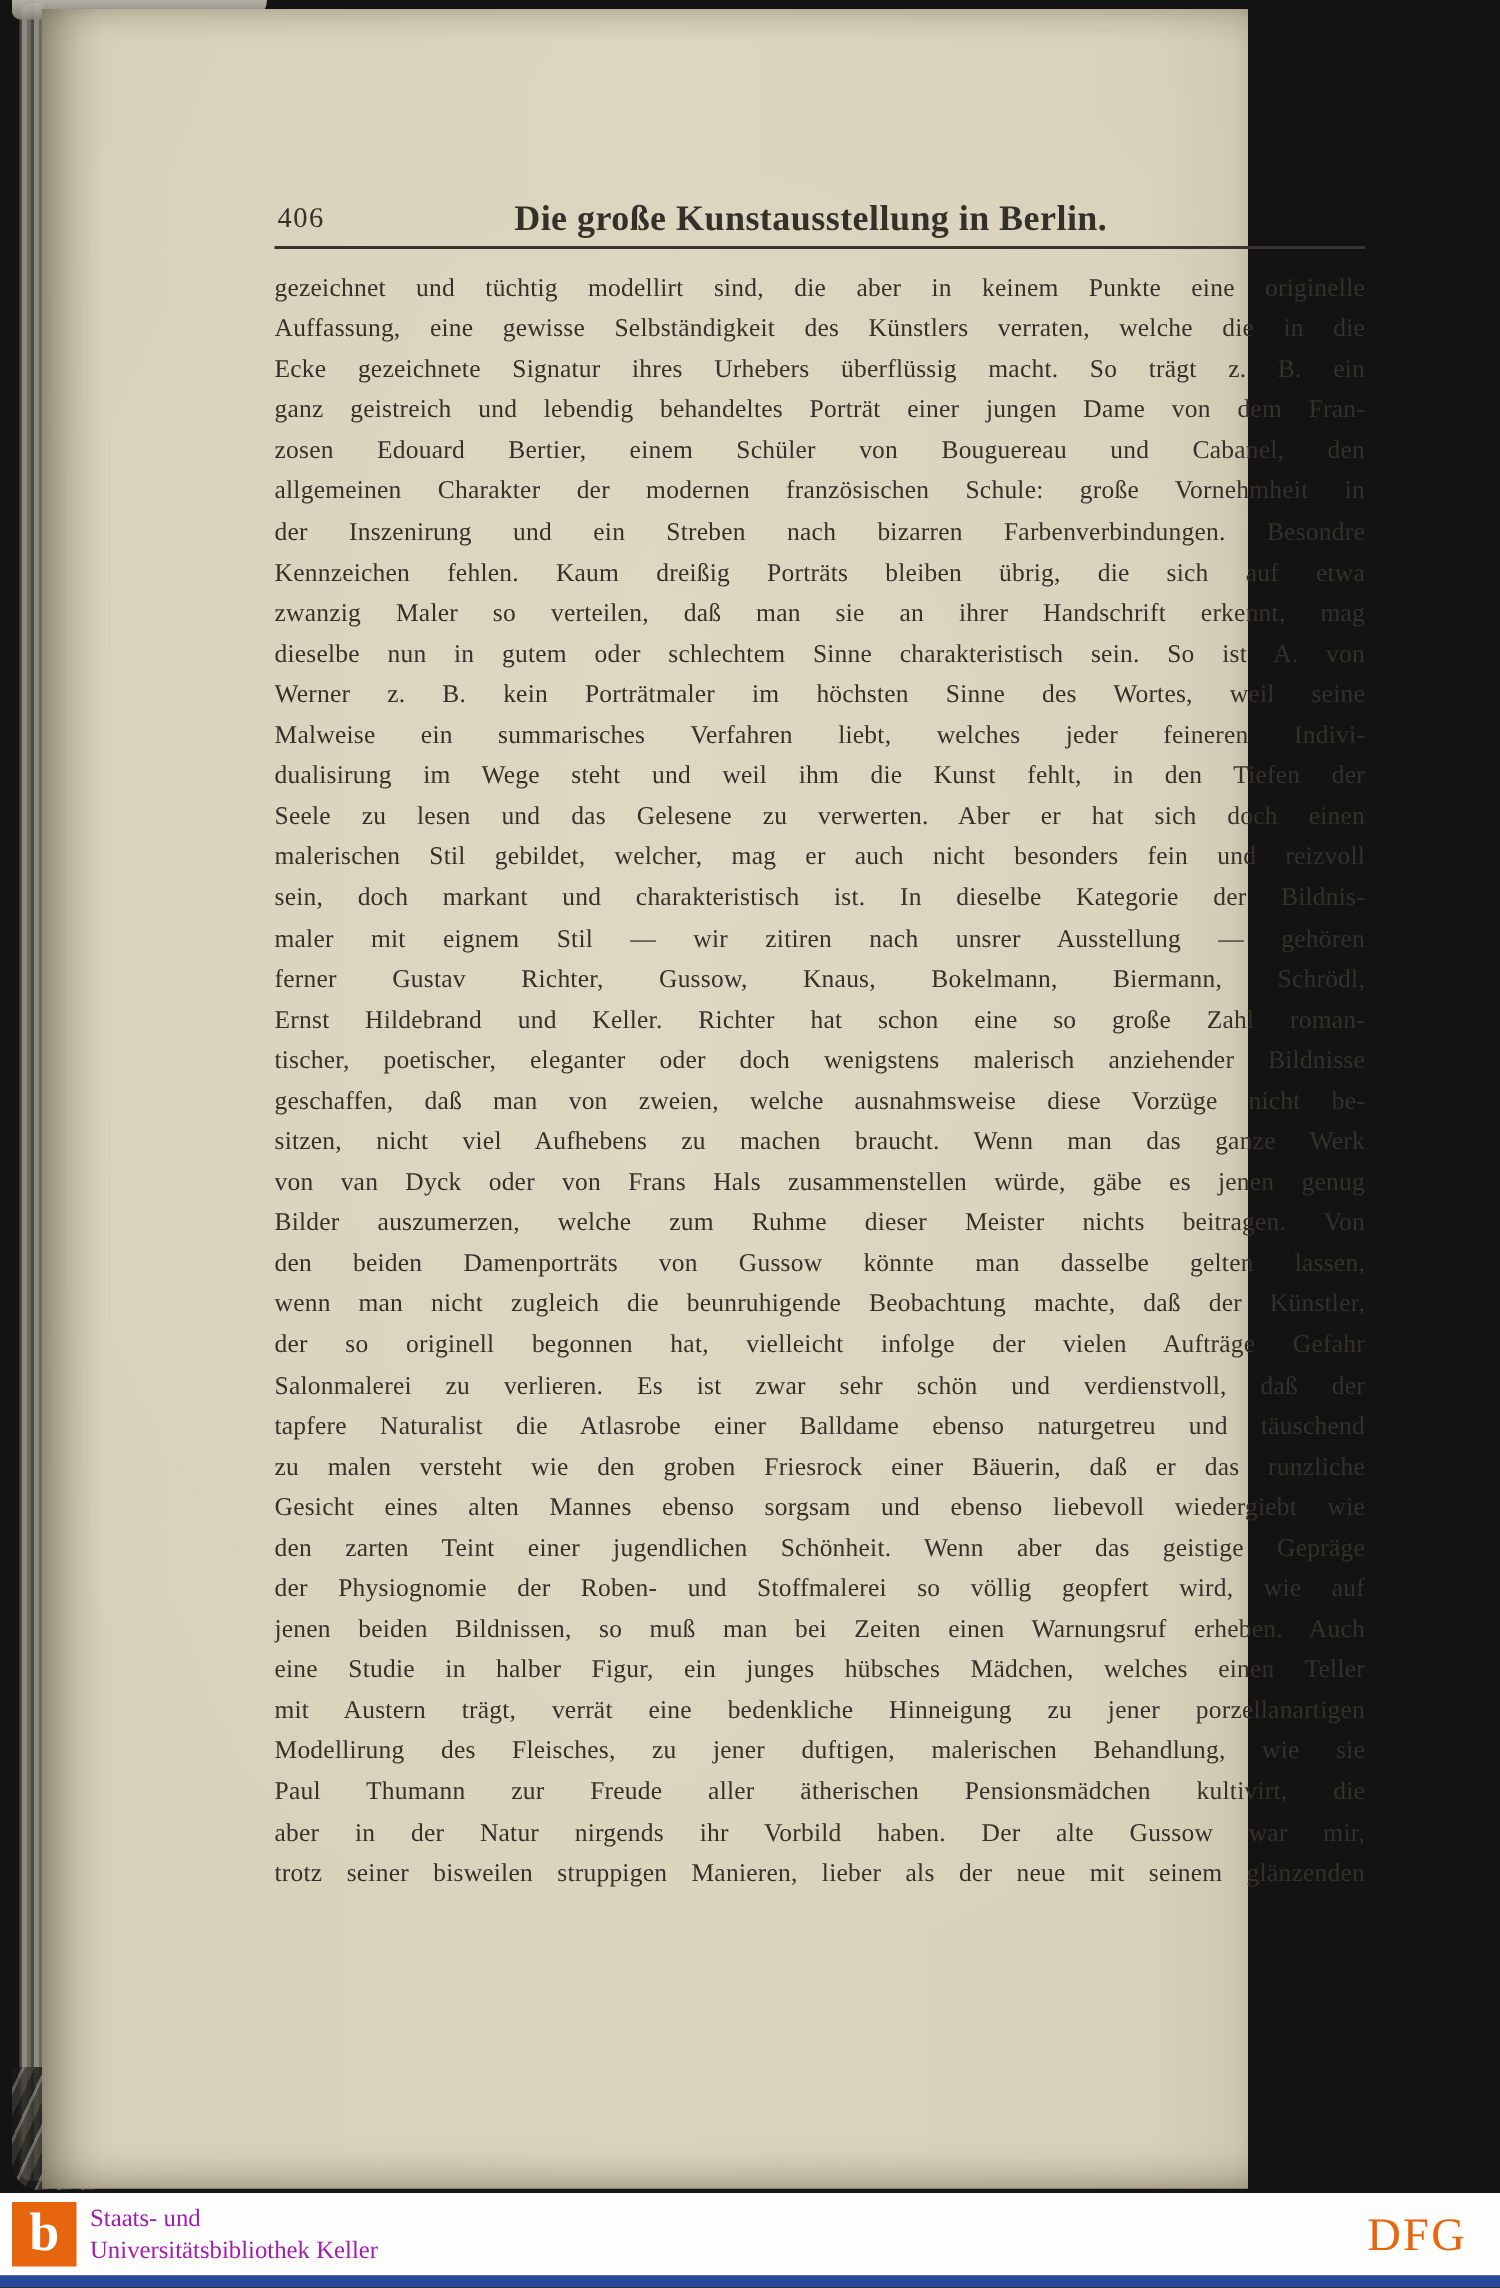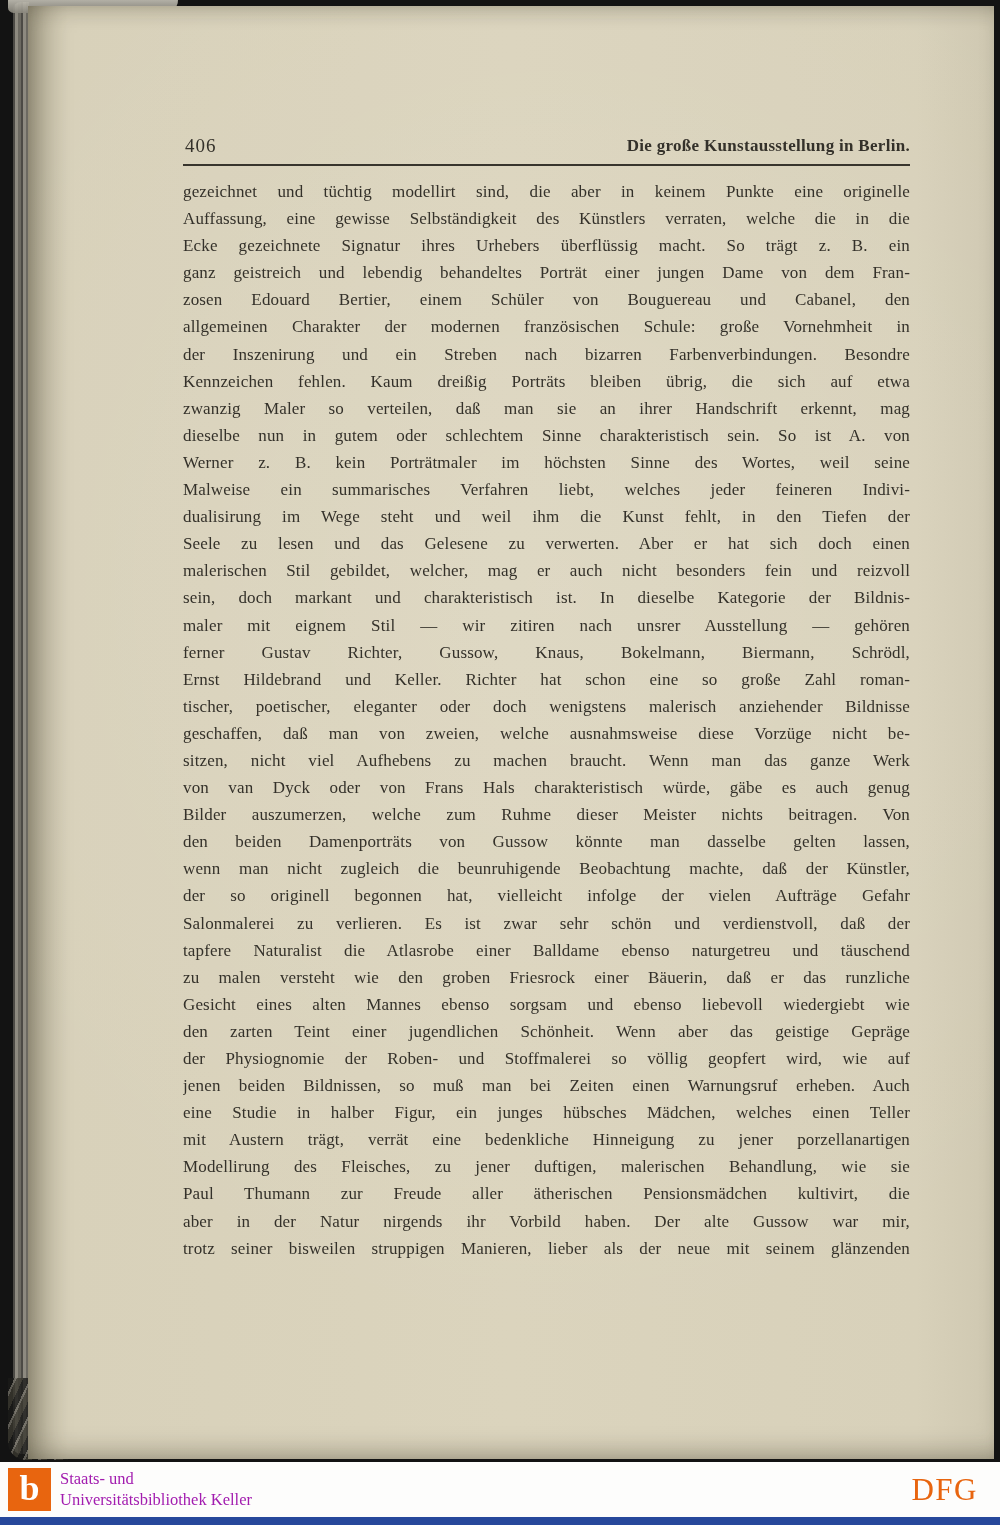--- a/index.html
+++ b/index.html
@@ -18,33 +18,33 @@
     position:absolute;left:8px;top:0;width:170px;height:13px;
     background:linear-gradient(#c4c1b6,#8a877d);
     border-radius:0 0 14px 6px;opacity:.9;
   }
   .stack-bottom{
     position:absolute;left:8px;top:1378px;width:60px;height:82px;
     background:repeating-linear-gradient(115deg,#1a1a18 0 6px,#6f6c63 6px 8px,#3a382f 8px 14px);
     border-radius:0 0 0 18px;opacity:.8;
   }
   .page{
-    position:absolute;left:28px;top:6px;width:966px;height:1453px;
+    position:absolute;left:28px;top:6px;width:804px;height:1453px;
     background:
       radial-gradient(120% 90% at 55% 40%, rgba(255,255,255,.10), rgba(0,0,0,0) 60%),
       linear-gradient(90deg,#c9c2aa 0,#d8d1ba 40px,#dbd4bd 50%,#d8d1ba 92%,#cfc8b1 100%),
       var(--page_bg,#d8d1ba);
     box-shadow:inset 22px 0 34px -14px rgba(40,35,20,.45), inset 0 -18px 30px -18px rgba(40,35,20,.35), inset 0 14px 24px -18px rgba(40,35,20,.30);
   }
   .content{position:absolute;left:155px;top:128px;width:727px;color:var(--ink,#34312a);}
   .header-row{position:relative;height:24px;line-height:24px;}
   .page-number{position:absolute;left:2px;font-size:19px;letter-spacing:1px;}
   .header-title{
-    position:absolute;left:0;right:0;text-align:right;
-    font-size:17px;font-weight:bold;letter-spacing:.3px;
+    position:absolute;left:0;right:12px;text-align:center;
+    font-size:24px;font-weight:bold;letter-spacing:.3px;
   }
   .header-rule{margin-top:6px;height:2px;background:#38352d;}
   .body-text{margin-top:12px;font-size:17px;line-height:27.1px;letter-spacing:.15px;}
   .body-text > div{
     text-align:justify;text-align-last:justify;
     white-space:normal;overflow:hidden;height:27.1px;
   }
   
   .footer{
     position:absolute;left:0;bottom:8px;width:1000px;height:55px;
@@ -105,21 +105,21 @@
           <div>dualisirung im Wege steht und weil ihm die Kunst fehlt, in den Tiefen der</div>
           <div>Seele zu lesen und das Gelesene zu verwerten. Aber er hat sich doch einen</div>
           <div>malerischen Stil gebildet, welcher, mag er auch nicht besonders fein und reizvoll</div>
           <div>sein, doch markant und charakteristisch ist. In dieselbe Kategorie der Bildnis-</div>
           <div>maler mit eignem Stil — wir zitiren nach unsrer Ausstellung — gehören</div>
           <div>ferner Gustav Richter, Gussow, Knaus, Bokelmann, Biermann, Schrödl,</div>
           <div>Ernst Hildebrand und Keller. Richter hat schon eine so große Zahl roman-</div>
           <div>tischer, poetischer, eleganter oder doch wenigstens malerisch anziehender Bildnisse</div>
           <div>geschaffen, daß man von zweien, welche ausnahmsweise diese Vorzüge nicht be-</div>
           <div>sitzen, nicht viel Aufhebens zu machen braucht. Wenn man das ganze Werk</div>
-          <div>von van Dyck oder von Frans Hals charakteristisch würde, gäbe es auch genug</div>
+          <div>von van Dyck oder von Frans Hals zusammenstellen würde, gäbe es jenen genug</div>
           <div>Bilder auszumerzen, welche zum Ruhme dieser Meister nichts beitragen. Von</div>
           <div>den beiden Damenporträts von Gussow könnte man dasselbe gelten lassen,</div>
           <div>wenn man nicht zugleich die beunruhigende Beobachtung machte, daß der Künstler,</div>
           <div>der so originell begonnen hat, vielleicht infolge der vielen Aufträge Gefahr</div>
           <div>Salonmalerei zu verlieren. Es ist zwar sehr schön und verdienstvoll, daß der</div>
           <div>tapfere Naturalist die Atlasrobe einer Balldame ebenso naturgetreu und täuschend</div>
           <div>zu malen versteht wie den groben Friesrock einer Bäuerin, daß er das runzliche</div>
           <div>Gesicht eines alten Mannes ebenso sorgsam und ebenso liebevoll wiedergiebt wie</div>
           <div>den zarten Teint einer jugendlichen Schönheit. Wenn aber das geistige Gepräge</div>
           <div>der Physiognomie der Roben- und Stoffmalerei so völlig geopfert wird, wie auf</div>

